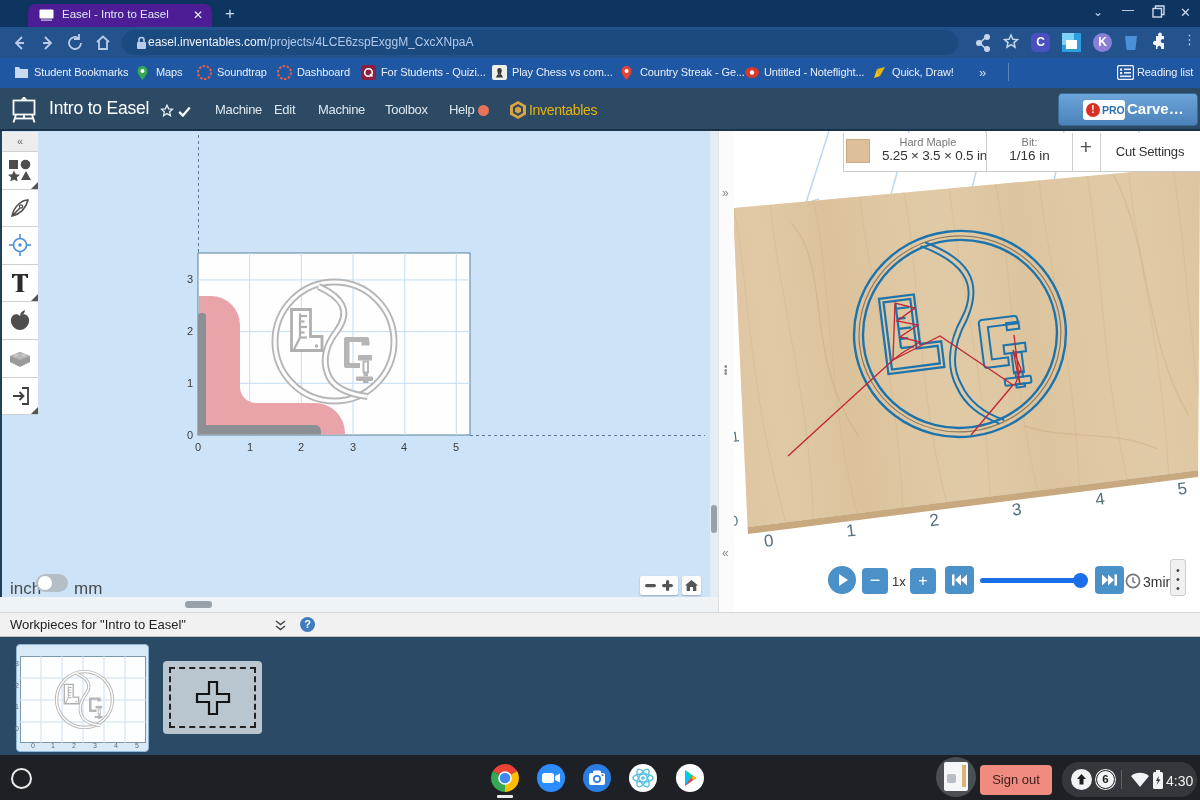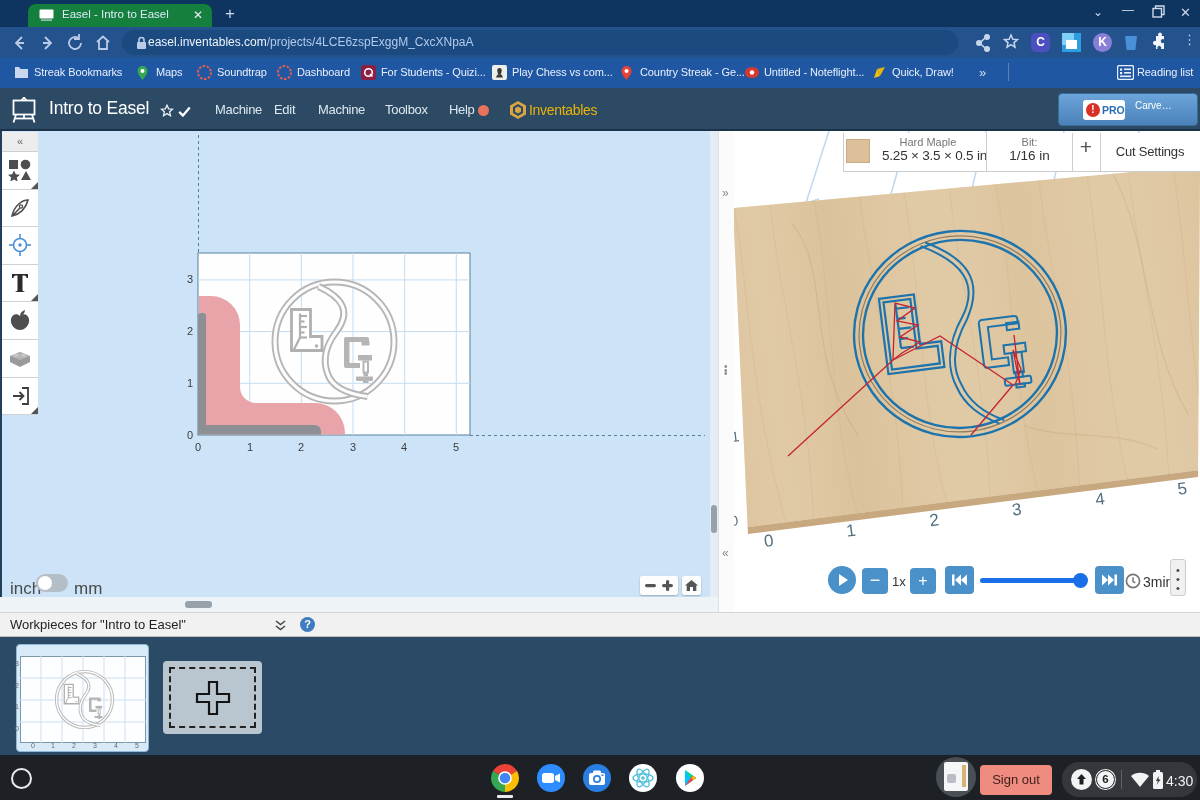--- a/index.html
+++ b/index.html
@@ -1,21 +1,21 @@
 <!DOCTYPE html>
 <html><head>
 <meta charset="utf-8">
 <style>
 * { margin:0; padding:0; box-sizing:border-box; }
 html,body { width:1200px; height:800px; overflow:hidden; font-family:"Liberation Sans", sans-serif; }
 #stage { position:relative; width:1200px; height:800px; background:#fff; }
 .abs { position:absolute; }
 
 #tabstrip { left:0; top:0; width:1200px; height:27px; background:#0d3560; }
-#tab { left:28px; top:4px; width:184px; height:23px; background:#15803d; border-radius:8px 8px 0 0; color:#dfe9fb; font-size:11.5px; }
+#tab { left:28px; top:4px; width:184px; height:23px; background:#4c1d95; border-radius:8px 8px 0 0; color:#dfe9fb; font-size:11.5px; }
 #tab .fav { position:absolute; left:11px; top:5px; width:15px; height:12px; }
 #tab .ttl { position:absolute; left:34px; top:4px; }
 #tab .cls { position:absolute; right:9px; top:4px; font-size:12px; color:#e8eefb; }
 #newtab { left:222px; top:6px; width:16px; height:16px; color:#cdd9ee; font-size:17px; line-height:15px; text-align:center; }
 #toolbar { left:0; top:27px; width:1200px; height:31px; background:#23528d; }
 .navic { position:absolute; top:0px; color:#b9cbe8; }
 #addr { position:absolute; left:122px; top:3px; width:836px; height:25px; background:#1b4a80; border-radius:13px; color:#eef3fc; font-size:13px; line-height:25px; }
 #addr .lock { position:absolute; left:14px; top:6px; }
 #addr .u1 { position:absolute; left:26px; white-space:nowrap; font-size:12px; }
 #addr .u2 { color:#b3cbec; }
@@ -24,21 +24,21 @@
 .bm .bt { position:absolute; left:20px; top:1px; }
 
 #apphdr { left:0; top:88px; width:1200px; height:43px; background:#2c4a63; border-bottom:2px solid #1b3348; }
 #apphdr .title { position:absolute; left:49px; top:10px; font-size:17.5px; color:#fdfefe; font-weight:400; letter-spacing:-0.2px; }
 .menu { position:absolute; top:14px; font-size:13px; color:#dee7ef; letter-spacing:-0.3px; }
 #gep { position:absolute; left:958px; top:7px; width:92px; height:29px; border:2px solid #c8d4de; border-radius:4px; color:#f2f5f8; font-size:12.5px; text-align:center; line-height:25px; letter-spacing:-0.3px;margin-top:42px; }
 #carve { position:absolute; left:1058px; top:5px; width:140px; height:33px; border-radius:4px; background:linear-gradient(#6ca5da,#4a82b9); border:1px solid #3a6c99; }
 #carve .probox { position:absolute; left:24px; top:6px; width:42px; height:20px; background:#fff; border-radius:3px; }
 #carve .excl { position:absolute; left:3px; top:3px; width:14px; height:14px; border-radius:50%; background:#d93025; color:#fff; font-size:10px; font-weight:bold; text-align:center; line-height:14px; }
 #carve .prot { position:absolute; left:19px; top:4px; color:#2a6db5; font-weight:bold; font-size:10.5px; }
-#carve .ct { position:absolute; left:76px; top:6px; color:#fff; font-size:10px; }
+#carve .ct { position:absolute; left:68px; top:6px; color:#fff; font-size:15px;font-weight:bold; }
 
 #canvas { left:0; top:131px; width:710px; height:466px; background:#cde4f8; }
 #dedge { left:0; top:131px; width:2px; height:481px; background:#23405a; }
 
 #ltb { position:absolute; left:2px; top:1px; width:36px; }
 .tcell { position:relative; width:36px; height:37.6px; background:#fff; border-bottom:1px solid #d0d0d0; }
 .tcell svg { position:absolute; left:50%; top:50%; transform:translate(-50%,-50%); }
 .fold { position:absolute; right:0; bottom:0; width:0; height:0; border-left:7px solid transparent; border-bottom:7px solid #555; }
 #ltbhead { width:36px; height:20px; background:#ededed; border-bottom:1px solid #d0d0d0; color:#666; text-align:center; font-size:11px; line-height:18px; }
 
@@ -130,21 +130,21 @@
       </svg>
     <svg class="navic" style="left:1148px" width="22" height="31" viewBox="0 0 22 31">
         <path d="M8 9 h2.5 a2 2 0 1 1 3 0 H16 v3.5 a2 2 0 1 0 0 3.2 V22 h-3 a2 2 0 1 0 -3.4 0 H8 v-4 a2.2 2.2 0 1 1 0 -4 z" fill="#f2f5fa"></path>
       </svg>
     <div class="navic" style="left:1183px;top:5px;color:#c6d6ee;font-size:13px;">⋮</div>
   </div>
 
   <div id="bookbar" class="abs">
     <div class="bm" style="left:14px"><svg width="15" height="14" viewBox="0 0 15 14">
           <path d="M1 2 h4 l1.5 2 H14 v9 H1 z" fill="#c9d7ef"></path>
-        </svg><span class="bt">Streak Bookmarks</span></div>
+        </svg><span class="bt">Student Bookmarks</span></div>
     <div class="bm" style="left:136px"><svg width="13" height="16" viewBox="0 0 13 16">
           <path d="M6.5 1 a5 5 0 0 1 5 5 c0 3.5-5 9-5 9 s-5-5.5-5-9 a5 5 0 0 1 5-5z" fill="#34a853"></path>
           <circle cx="6.5" cy="6" r="2" fill="#fff"></circle>
         </svg><span class="bt">Maps</span></div>
     <div class="bm" style="left:197px"><svg width="15" height="15" viewBox="0 0 15 15">
           <circle cx="7.5" cy="7.5" r="6.5" fill="none" stroke="#e06050" stroke-width="2" stroke-dasharray="2.5 1.5"></circle>
         </svg><span class="bt">Soundtrap</span></div>
     <div class="bm" style="left:277px"><svg width="15" height="15" viewBox="0 0 15 15">
           <circle cx="7.5" cy="7.5" r="6.5" fill="none" stroke="#e06050" stroke-width="2" stroke-dasharray="2.5 1.5"></circle>
         </svg><span class="bt">Dashboard</span></div>

